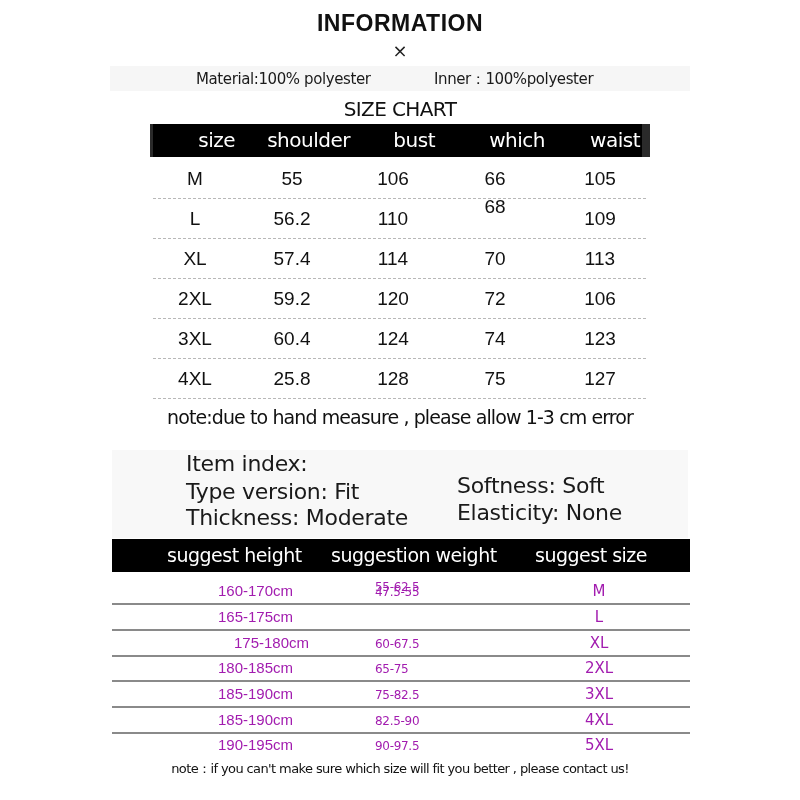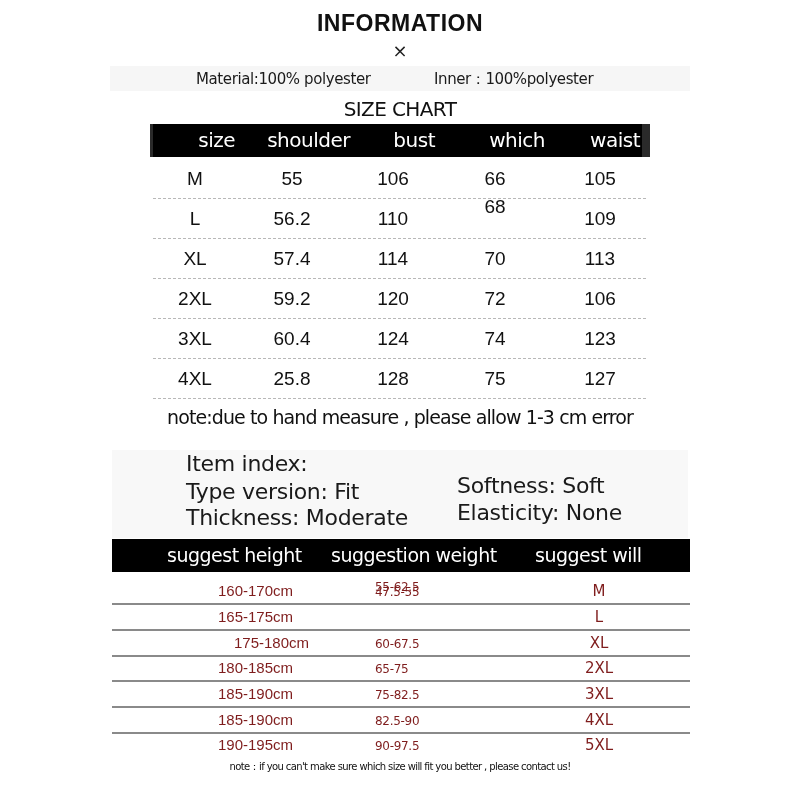--- a/index.html
+++ b/index.html
@@ -64,32 +64,32 @@
 
     
     .sg-header {
       left: 112px; top: 539px; width: 578px; height: 33px; background: #000;
     }
     .sg-hcell {
       top: 539px; height: 33px; line-height: 33px; color: #fff; white-space: nowrap;
       font-family: "DejaVu Sans", sans-serif; font-size: 19px; letter-spacing: -0.5px;
     }
     .sg-cell {
-      height: 26px; line-height: 26px; white-space: nowrap; color: #7f1d1d;
+      height: 26px; line-height: 26px; white-space: nowrap; color: #a21caf;
     }
     .sg-h { font-family: "Liberation Sans", sans-serif; font-size: 15px; }
     .sg-w { font-family: "DejaVu Sans", sans-serif; font-size: 12px; letter-spacing: -0.3px; }
     .sg-s { font-family: "DejaVu Sans", sans-serif; font-size: 15px; text-align: center; width: 60px; }
     .sg-line {
       left: 112px; width: 578px; height: 2px; background: #8a8a8a;
     }
 
     .note2 {
       left: 0; width: 800px; top: 760px; text-align: center;
-      font-family: "DejaVu Sans", sans-serif; font-size: 10px; letter-spacing: -0.6px; color: #111;
+      font-family: "DejaVu Sans", sans-serif; font-size: 13px; letter-spacing: -0.6px; color: #111;
     }
   </style>
 </head>
 <body>
 
 <div class="abs title">INFORMATION</div>
 <div class="abs cross">×</div>
 
 <div class="abs material-band"></div>
 <div class="abs material-text" style="left:196px;">Material:100% polyester</div>
@@ -163,21 +163,21 @@
 <div class="abs item-band"></div>
 <div class="abs item-text" style="left:186px; top:451px;">Item index:</div>
 <div class="abs item-text" style="left:186px; top:479px;">Type version:  Fit</div>
 <div class="abs item-text" style="left:186px; top:505px;">Thickness:  Moderate</div>
 <div class="abs item-text" style="left:457px; top:473px;">Softness:  Soft</div>
 <div class="abs item-text" style="left:457px; top:500px;">Elasticity:  None</div>
 
 <div class="abs sg-header"></div>
 <div class="abs sg-hcell" style="left:167px;">suggest height</div>
 <div class="abs sg-hcell" style="left:331px;">suggestion weight</div>
-<div class="abs sg-hcell" style="left:535px;">suggest will</div>
+<div class="abs sg-hcell" style="left:535px;">suggest size</div>
 
 <div>
   <div class="abs sg-cell sg-h" style="top:578px; left:218px;">160-170cm</div>
   <div class="abs sg-cell sg-w" style="top:579px; left:375px;">47.5-55</div>
   <div class="abs sg-cell sg-s" style="top:578px; left:569px;">M</div>
 </div>
 <div class="abs sg-line" style="top:603px;"></div>
 
 <div>
   <div class="abs sg-cell sg-h" style="top:604px; left:218px;">165-175cm</div>

